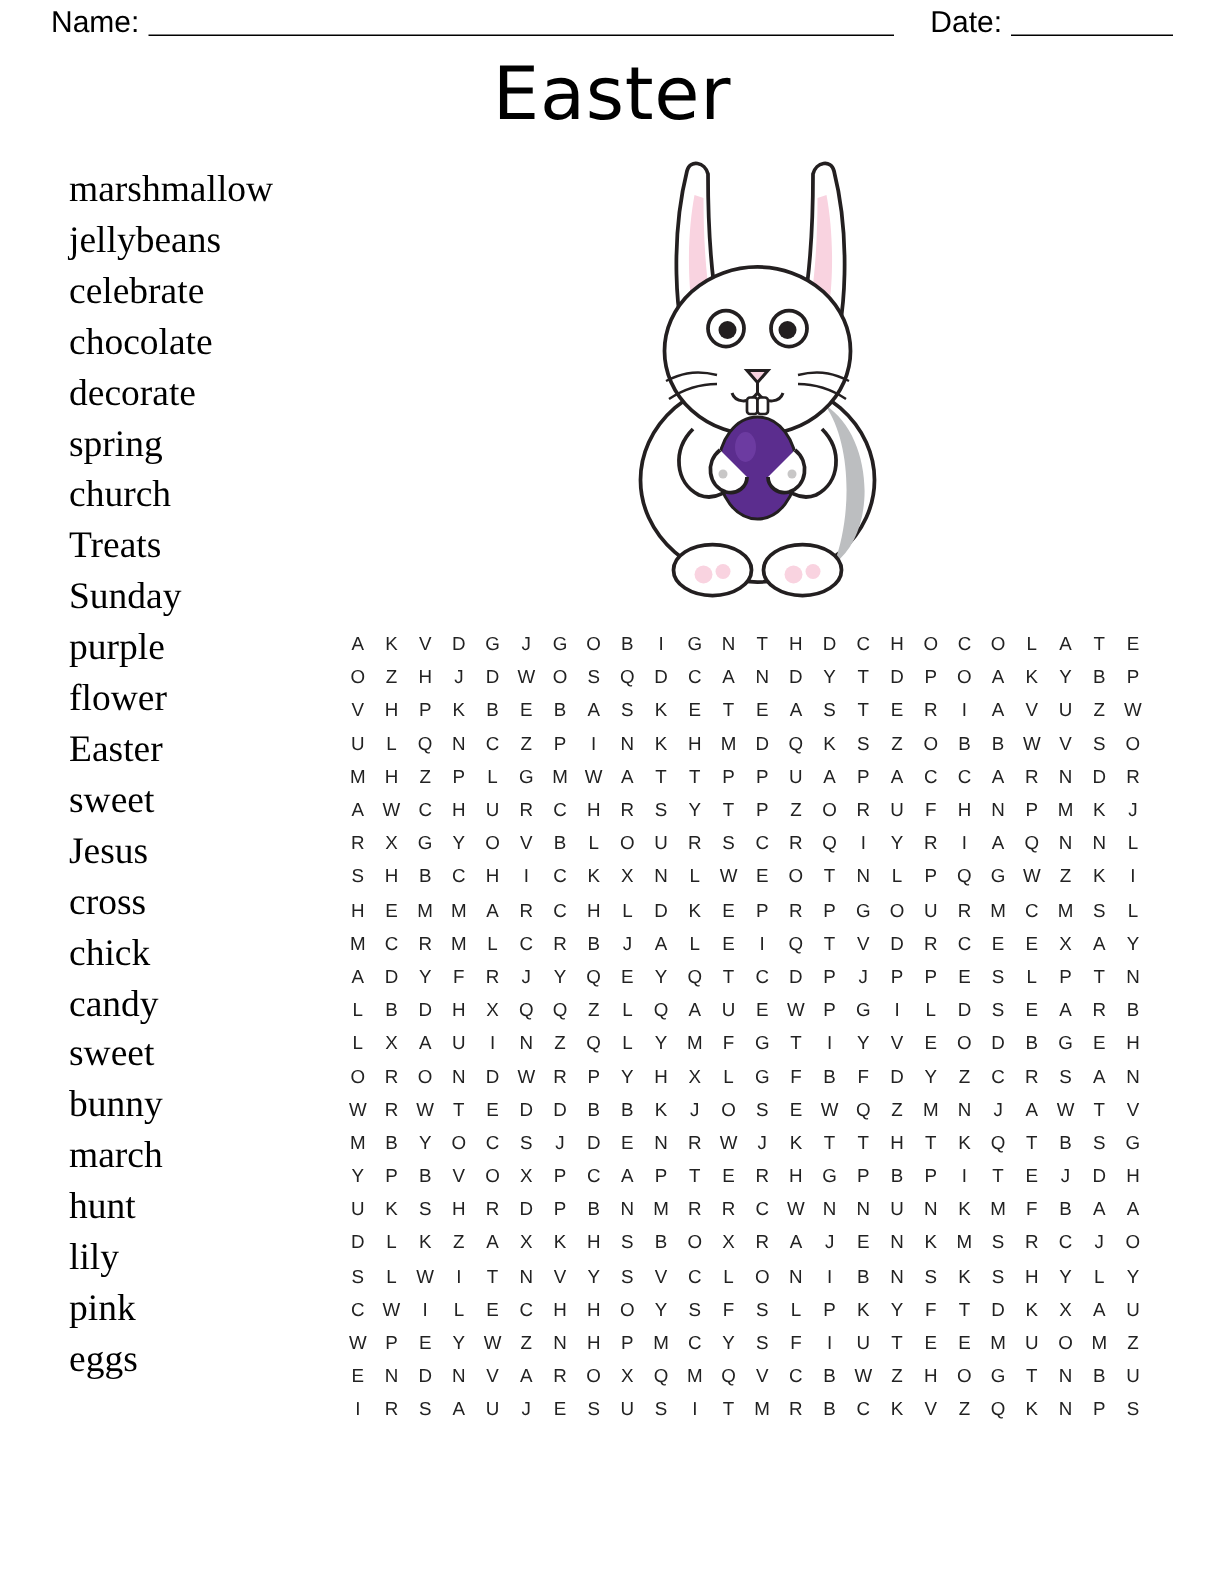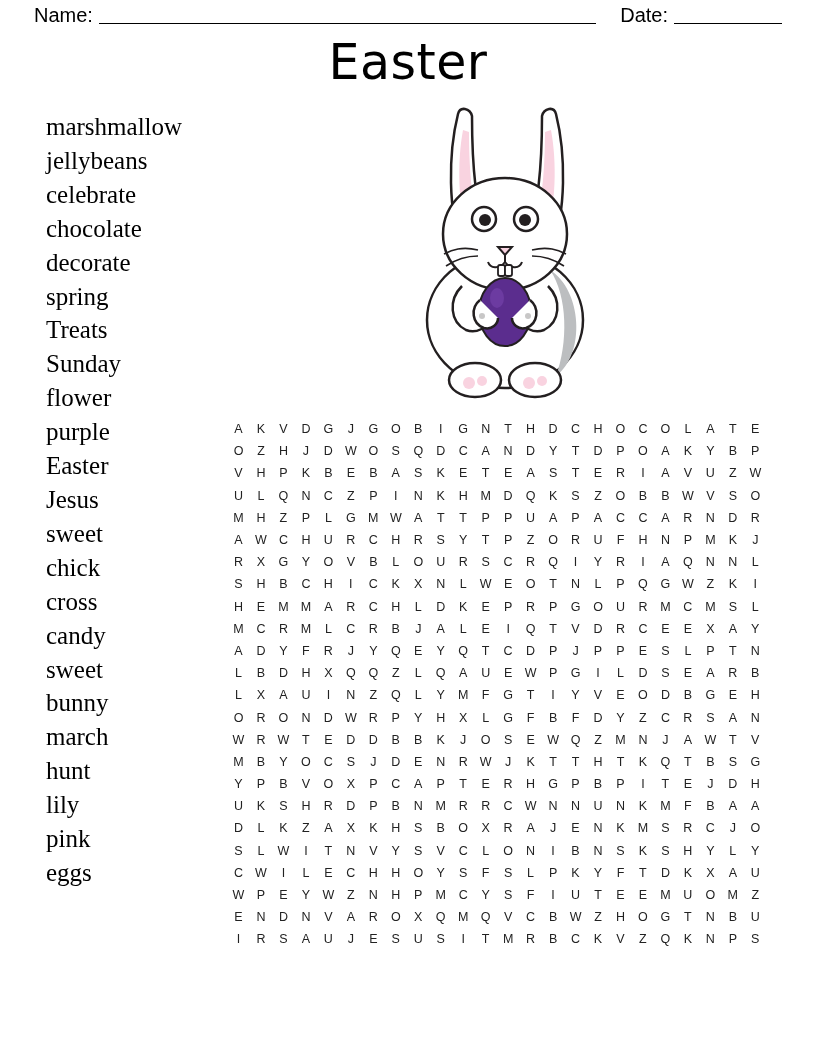--- a/index.html
+++ b/index.html
@@ -118,29 +118,30 @@
 
   <div class="title">Easter</div>
 
   <div class="word-list" id="word-list">
       <div class="word-item">marshmallow</div>
       <div class="word-item">jellybeans</div>
       <div class="word-item">celebrate</div>
       <div class="word-item">chocolate</div>
       <div class="word-item">decorate</div>
       <div class="word-item">spring</div>
+      <div class="word-item">church</div>
       <div class="word-item">Treats</div>
       <div class="word-item">Sunday</div>
+      <div class="word-item">purple</div>
       <div class="word-item">flower</div>
-      <div class="word-item">purple</div>
       <div class="word-item">Easter</div>
+      <div class="word-item">sweet</div>
       <div class="word-item">Jesus</div>
-      <div class="word-item">sweet</div>
+      <div class="word-item">cross</div>
       <div class="word-item">chick</div>
-      <div class="word-item">cross</div>
       <div class="word-item">candy</div>
       <div class="word-item">sweet</div>
       <div class="word-item">bunny</div>
       <div class="word-item">march</div>
       <div class="word-item">hunt</div>
       <div class="word-item">lily</div>
       <div class="word-item">pink</div>
       <div class="word-item">eggs</div>
     </div>
 

